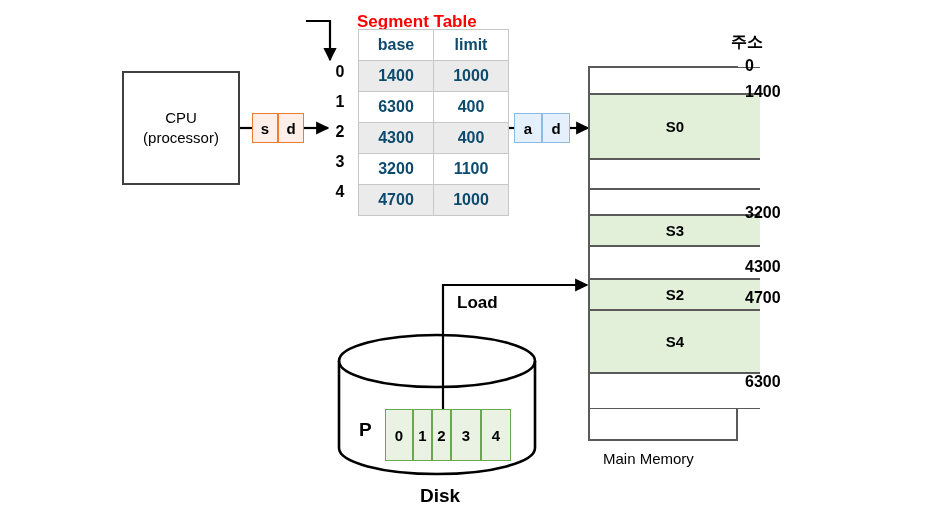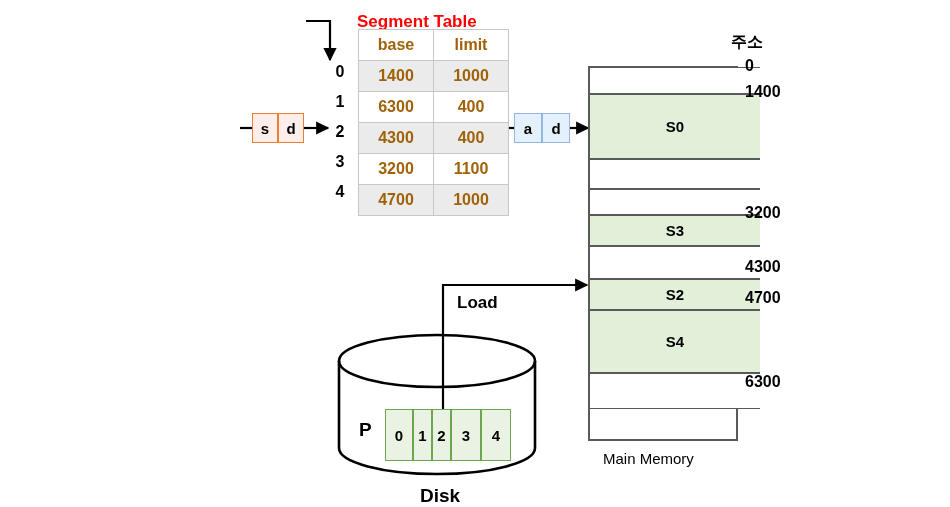--- a/index.html
+++ b/index.html
@@ -91,21 +91,21 @@
     border-spacing: 0;
     border: 1px solid #c7c7c7;
   }
   #seg-table td, #seg-table th {
     width: 74px;
     height: 30px;
     text-align: center;
     vertical-align: middle;
     font-size: 16px;
     font-weight: bold;
-    color: #a16207;
+    color: #0c4a6e;
     border: 1px solid #c7c7c7;
     padding: 0;
   }
   #seg-table th { background: #ffffff; font-weight: bold; }
   #seg-table tr.shaded td { background: #ebebeb; }
   #seg-table tr.plain td { background: #ffffff; }
 
   
   .row-idx {
     font-size: 16px;
@@ -235,20 +235,24 @@
 
     <g fill="none" stroke="#000000" stroke-width="2.6">
       <ellipse cx="437" cy="361" rx="98" ry="26"></ellipse>
       <path d="M 339 361 L 339 448"></path>
       <path d="M 535 361 L 535 448"></path>
       <path d="M 339 448 A 98 26 0 0 0 535 448"></path>
     </g>
   </svg>
 
 
+  <div id="cpu-box" class="abs">
+    <div class="cpu-line">CPU</div>
+    <div class="cpu-line">(processor)</div>
+  </div>
 
   <div id="reg-sd" class="abs reg">
     <div class="cell">s</div>
     <div class="cell">d</div>
   </div>
 
   <div id="reg-ad" class="abs reg">
     <div class="cell">a</div>
     <div class="cell">d</div>
   </div>

